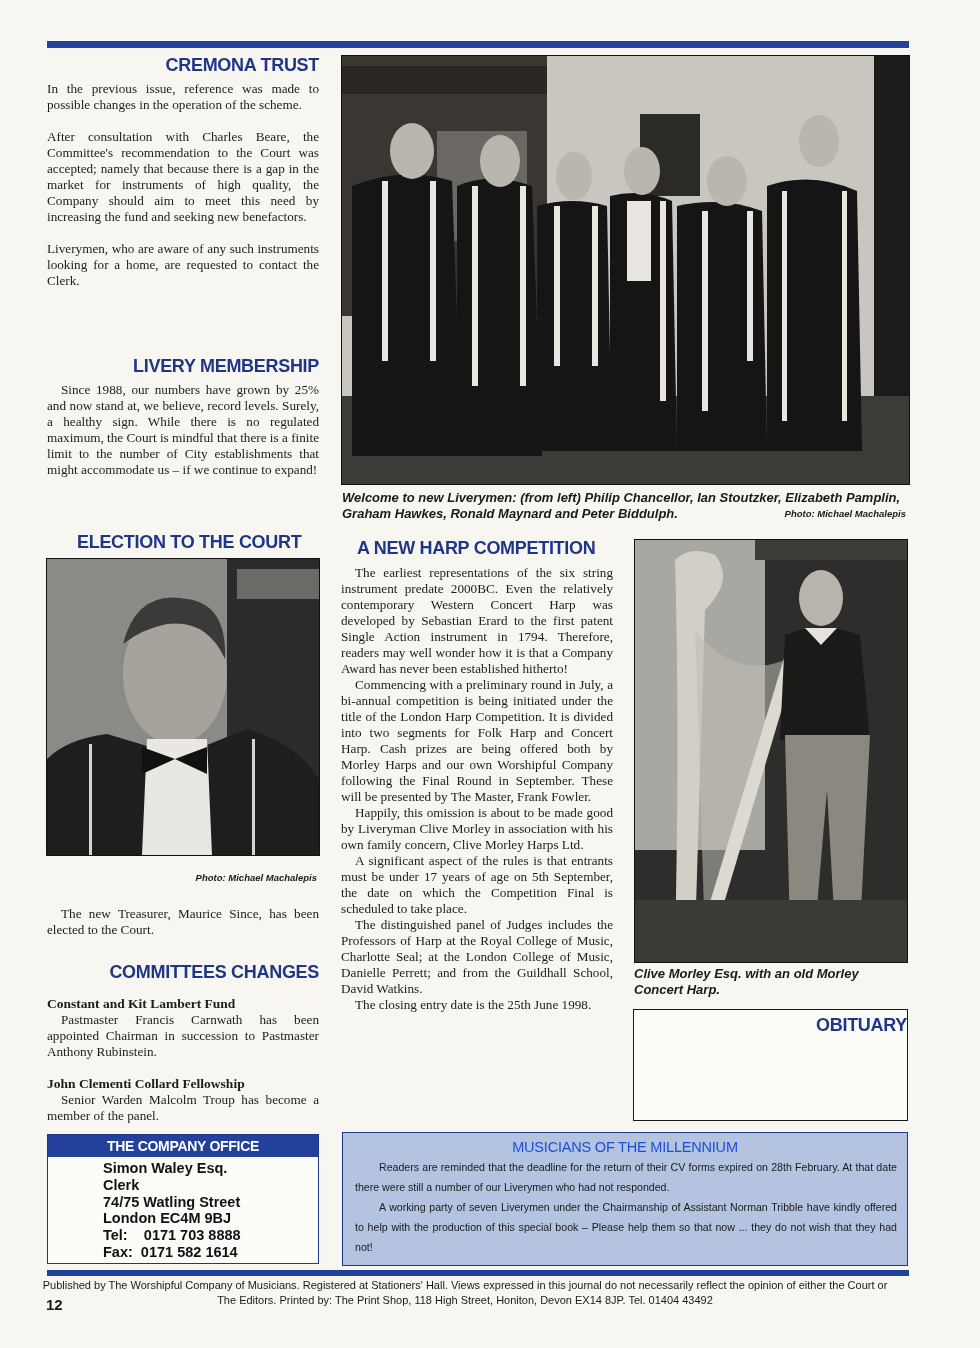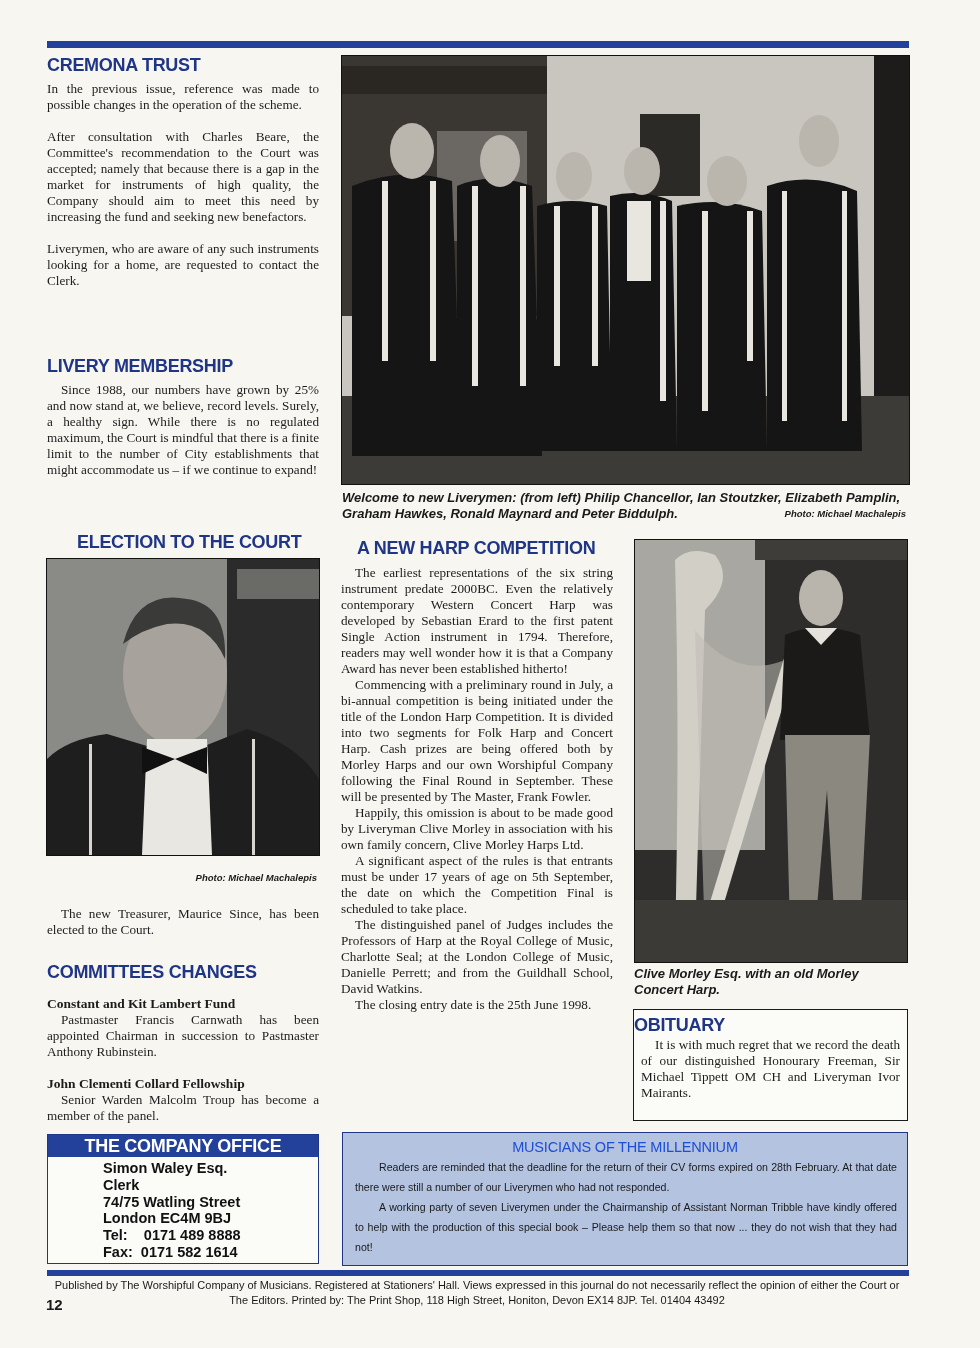--- a/index.html
+++ b/index.html
@@ -9,21 +9,21 @@
     font-family: "Liberation Serif", "DejaVu Serif", serif;
     color: #1c1c1c;
   }
   .abs { position: absolute; }
   .top-rule { left: 47px; top: 41px; width: 862px; height: 7px; background: #23409a; }
   .bottom-rule { left: 47px; top: 1270px; width: 862px; height: 6px; background: #23409a; }
 
   h2.head {
     margin: 0; font-family: "Liberation Sans", "DejaVu Sans", sans-serif;
     font-weight: bold; color: #1f3586; font-size: 18px; letter-spacing: -0.3px;
-    text-align: left; text-transform: uppercase;
+    text-align: right; text-transform: uppercase;
   }
   .body-text { font-size: 13.2px; line-height: 16px; text-align: justify; margin: 0; }
   .body-text p { margin: 0; }
   .indent { text-indent: 14px; }
   .gap { margin-top: 16px !important; }
 
   .photo {
     background: #3a3a3a; border: 1px solid #111; overflow: hidden;
   }
   .caption {
@@ -36,21 +36,21 @@
   }
   .sub-head { font-weight: bold; font-size: 13.5px; line-height: 16px; margin: 0; }
 
   .office-box {
     left: 47px; top: 1134px; width: 270px; height: 128px;
     border: 1.5px solid #1f3586; background: #fbfbf8;
   }
   .office-title {
     background: #23409a; color: #fff; text-align: center;
     font-family: "Liberation Sans", "DejaVu Sans", sans-serif; font-weight: bold;
-    font-size: 18px; height: 22px; line-height: 22px; letter-spacing: -0.3px;
+    font-size: 14px; height: 22px; line-height: 22px; letter-spacing: -0.3px;
   }
   .office-lines {
     padding: 3px 0 0 55px;
     font-family: "Liberation Sans", "DejaVu Sans", sans-serif; font-weight: bold;
     font-size: 14.5px; line-height: 16.8px; color: #111;
   }
   .office-lines span { display: block; white-space: pre; }
 
   .millennium-box {
     left: 342px; top: 1132px; width: 564px; height: 132px;
@@ -64,21 +64,21 @@
     font-size: 10.6px; line-height: 20px; color: #1a1a1a; padding: 2px 10px 0 12px; text-align: justify;
   }
   .millennium-text p { margin: 0; text-indent: 24px; }
 
   .obit-box {
     left: 633px; top: 1009px; width: 273px; height: 110px;
     border: 1.5px solid #1a1a1a; background: #fbfbf8;
   }
 
   .footer-text {
-    left: 52px; top: 1278px; width: 850px;
+    left: 40px; top: 1278px; width: 850px;
     font-family: "Liberation Sans", "DejaVu Sans", sans-serif;
     font-size: 11px; line-height: 15px; text-align: center; color: #1a1a1a;
   }
   .page-num {
     left: 46px; top: 1296px; font-family: "Liberation Sans", "DejaVu Sans", sans-serif;
     font-size: 15px; font-weight: bold; color: #1a1a1a;
   }
 </style>
 </head>
 <body>
@@ -136,21 +136,21 @@
   </div>
 </section>
 
 <div class="abs office-box">
   <div class="office-title">THE COMPANY OFFICE</div>
   <div class="office-lines">
     <span>Simon Waley Esq.</span>
     <span>Clerk</span>
     <span>74/75 Watling Street</span>
     <span>London EC4M 9BJ</span>
-    <span>Tel:    0171 489 8888</span>
+    <span>Tel:    0171 703 8888</span>
     <span>Fax:  0171 582 1614</span>
   </div>
 </div>
 
 <div class="abs photo" style="left:341px; top:55px; width:567px; height:428px;" title="Six new Liverymen in academic-style gowns standing in a panelled room">
   <svg width="567" height="428" viewBox="0 0 567 428">
     <rect width="567" height="428" fill="#c8c6bf"></rect>
     <rect x="0" y="0" width="205" height="260" fill="#3a3632"></rect>
     <rect x="0" y="10" width="205" height="28" fill="#2a2622"></rect>
     <rect x="95" y="75" width="90" height="110" fill="#6b6762"></rect>
@@ -218,23 +218,20 @@
     <path d="M150 95 Q185 80 225 95 L235 200 L145 200Z" fill="#1b1a19"></path>
     <path d="M170 88 L186 105 L202 88Z" fill="#e6e3dc"></path>
     <path d="M150 195 L235 195 L225 390 L200 390 L192 250 L180 390 L155 390Z" fill="#8b8880"></path>
     <rect x="0" y="360" width="272" height="62" fill="#3c3a37"></rect>
   </svg>
 </div>
 <div class="abs caption" style="left:634px; top:966px; width:272px;">Clive Morley Esq. with an old Morley Concert Harp.</div>
 
 <div class="abs obit-box">
   <h2 class="head" style="margin-top:5px;">OBITUARY</h2>
-  <div class="body-text" style="padding:1px 7px 0 7px;">
-    <p class="indent">It is with much regret that we record the death of our distinguished Honourary Freeman, Sir Michael Tippett OM CH and Liveryman Ivor Mairants.</p>
-  </div>
 </div>
 
 <div class="abs millennium-box">
   <div class="millennium-title">MUSICIANS OF THE MILLENNIUM</div>
   <div class="millennium-text">
     <p>Readers are reminded that the deadline for the return of their CV forms expired on 28th February. At that date there were still a number of our Liverymen who had not responded.</p>
     <p>A working party of seven Liverymen under the Chairmanship of Assistant Norman Tribble have kindly offered to help with the production of this special book – Please help them so that now ... they do not wish that they had not!</p>
   </div>
 </div>
 

